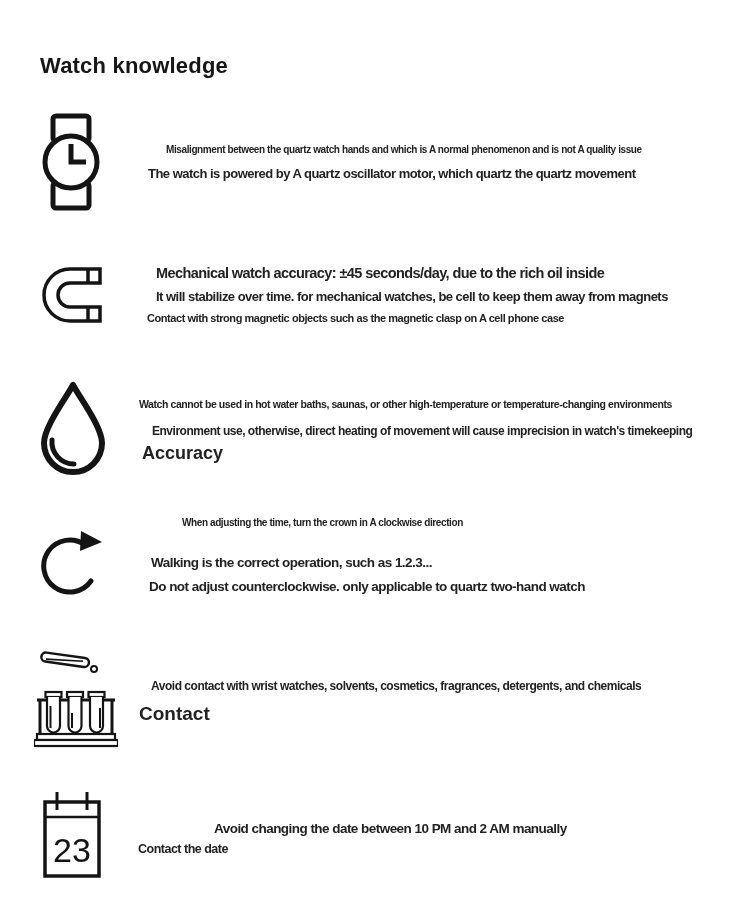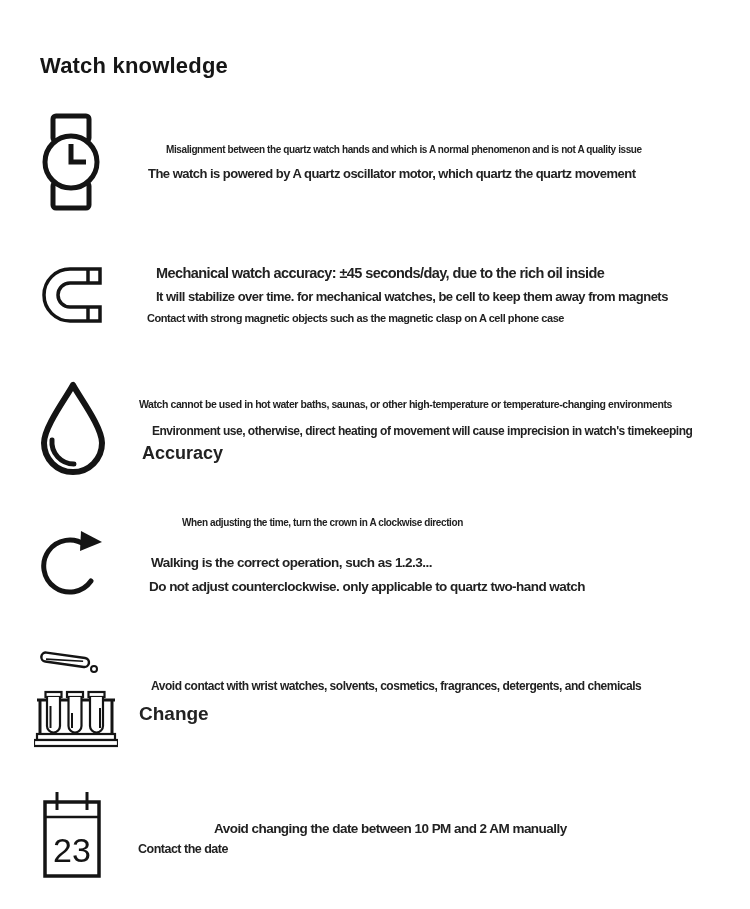--- a/index.html
+++ b/index.html
@@ -141,21 +141,21 @@
 
       <rect x="54.5" y="42" width="16" height="5" fill="#ffffff" stroke="#141414" stroke-width="2.2"></rect>
       <path d="M56 47 L56 76 A6.5 6.5 0 0 0 69 76 L69 47" fill="#ffffff" stroke="#141414" stroke-width="2.2"></path>
       <line x1="66" y1="58" x2="66" y2="78" stroke="#141414" stroke-width="2"></line>
 
       <rect x="3" y="84" width="78" height="6" fill="#ffffff" stroke="#141414" stroke-width="2.2"></rect>
       <rect x="0" y="90" width="84" height="6" fill="#ffffff" stroke="#141414" stroke-width="2.2"></rect>
     </svg>
   </div>
   <div class="line s5l1">Avoid contact with wrist watches, solvents, cosmetics, fragrances, detergents, and chemicals</div>
-  <div class="line s5l2">Change</div>
+  <div class="line s5l2">Contact</div>
 
   <div class="icon icon-cal">
     <svg viewBox="0 0 60 90" xmlns="http://www.w3.org/2000/svg">
       <rect x="3" y="12" width="54" height="74" fill="#ffffff" stroke="#141414" stroke-width="3.5"></rect>
       <line x1="3" y1="27" x2="57" y2="27" stroke="#141414" stroke-width="2.5"></line>
       <line x1="15" y1="2" x2="15" y2="20" stroke="#141414" stroke-width="3"></line>
       <line x1="45" y1="2" x2="45" y2="20" stroke="#141414" stroke-width="3"></line>
       <text class="cal-day-text" x="30" y="72" font-size="34" text-anchor="middle">23</text>
     </svg>
   </div>

